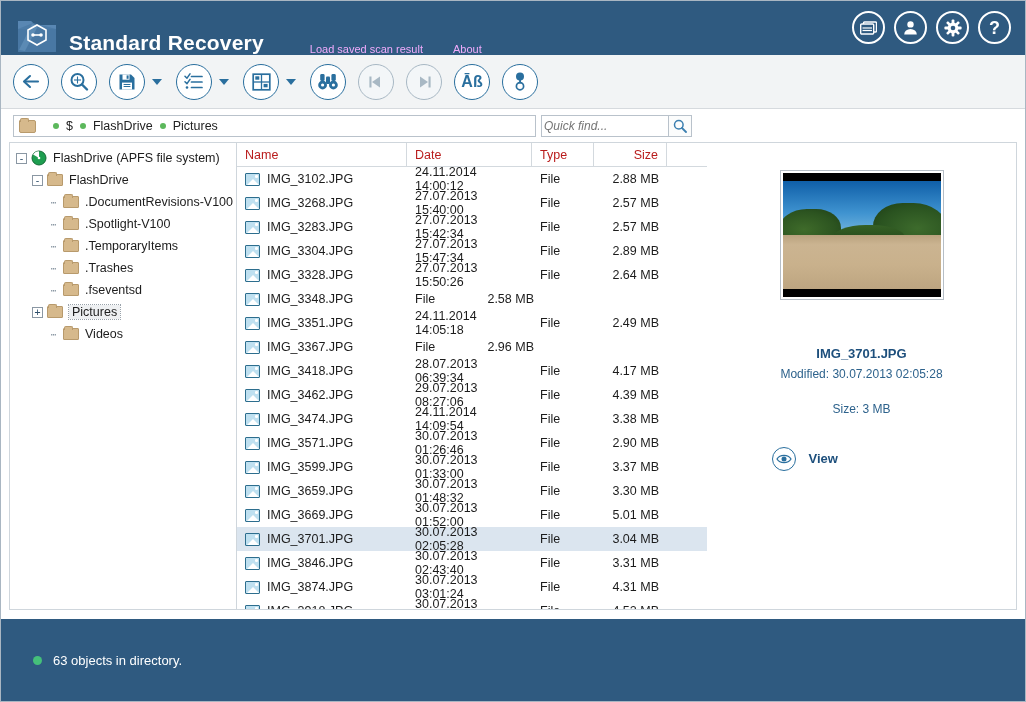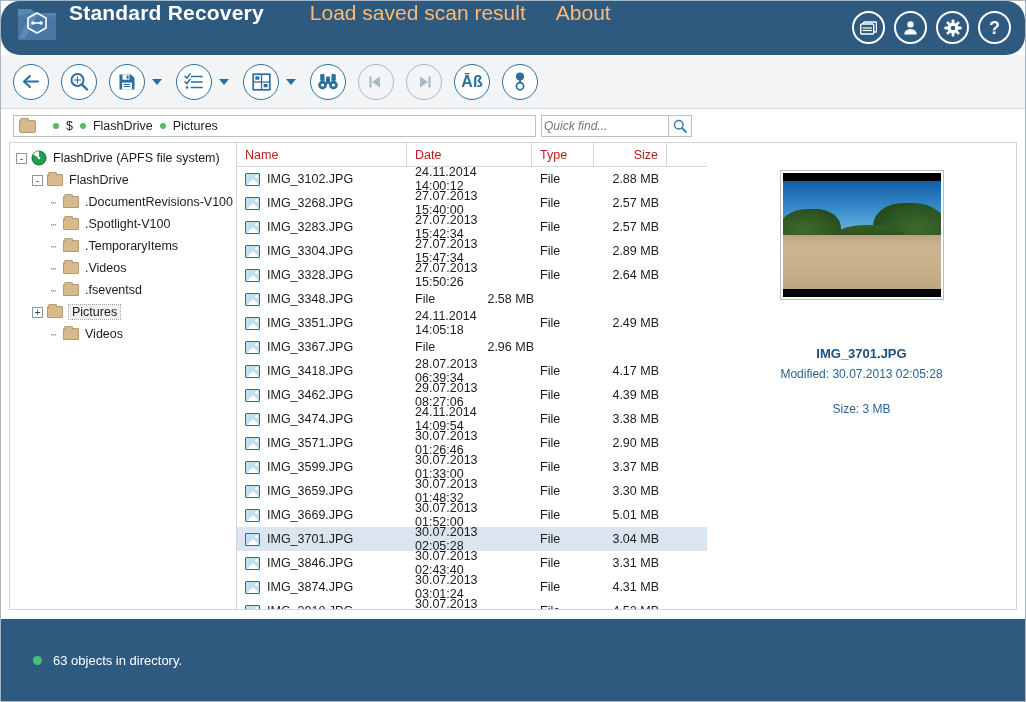--- a/index.html
+++ b/index.html
@@ -15,39 +15,39 @@
     width: 1026px; height: 702px;
     background: #ffffff;
     border: 1px solid #a9b6c2;
   }
 
   
   .header {
     position: absolute; left: 0; top: 0;
     width: 1024px; height: 54px;
     background: #2f5a80;
-    display: flex; align-items: flex-start; border-radius: 19px;
+    display: flex; align-items: flex-end;
   }
   .logo-wrap {
     margin-left: 14px; width: 44px; height: 42px;
     display: flex; align-items: center; justify-content: center;
   }
   .app-title {
     margin-left: 10px;
     color: #ffffff;
     font-size: 21px;
     font-weight: bold;
     letter-spacing: 0.2px;
   }
   .header-nav {
     display: flex; align-items: center;
     margin-left: 46px; gap: 30px;
   }
   .header-nav a {
-    color: #fdba74; font-size: 21px; text-decoration: none;
+    color: #f0abfc; font-size: 11px; text-decoration: none;
     white-space: nowrap;
   }
   .header-icons {
     position: absolute; right: 14px; top: 10px;
     display: flex; gap: 9px; align-items: center;
   }
   .hicon {
     width: 33px; height: 33px; border-radius: 50%;
     border: 2px solid #ffffff;
     display: flex; align-items: center; justify-content: center;
@@ -566,21 +566,21 @@
 
       <div class="tnode" style="padding-left:38px;">
         <span class="expander none">⋯</span>
         <span class="tfolder"></span>
         <span class="tlabel">.TemporaryItems</span>
       </div>
 
       <div class="tnode" style="padding-left:38px;">
         <span class="expander none">⋯</span>
         <span class="tfolder"></span>
-        <span class="tlabel">.Videos</span>
+        <span class="tlabel">.Trashes</span>
       </div>
 
       <div class="tnode" style="padding-left:38px;">
         <span class="expander none">⋯</span>
         <span class="tfolder"></span>
         <span class="tlabel">.fseventsd</span>
       </div>
 
       <div class="tnode sel" style="padding-left:38px;">
         <span class="expander" style="margin-left:-16px;">+</span>
@@ -798,20 +798,29 @@
         <div class="bar-top"></div>
         <div class="bar-bot"></div>
       </div>
     </div>
 
     <div class="p-filename">IMG_3701.JPG</div>
     <div class="p-modified">Modified: 30.07.2013 02:05:28</div>
     <div class="p-size">Size: 3 MB</div>
 
     <div class="p-actions">
+      <div class="p-action">
+        <span class="p-circ">
+          <svg width="16" height="12" viewBox="0 0 16 12">
+            <path d="M1 6 C4 1.2 12 1.2 15 6 C12 10.8 4 10.8 1 6 Z" fill="none" stroke="#2a6f9e" stroke-width="1.3"></path>
+            <circle cx="8" cy="6" r="2.5" fill="#2a6f9e"></circle>
+          </svg>
+        </span>
+        <span>View</span>
+      </div>
     </div>
   </div>
 
   <div class="statusbar">
     <div class="status-inner">
       <span class="status-dot"></span>
       <span class="status-text">63 objects in directory.</span>
     </div>
   </div>
 

